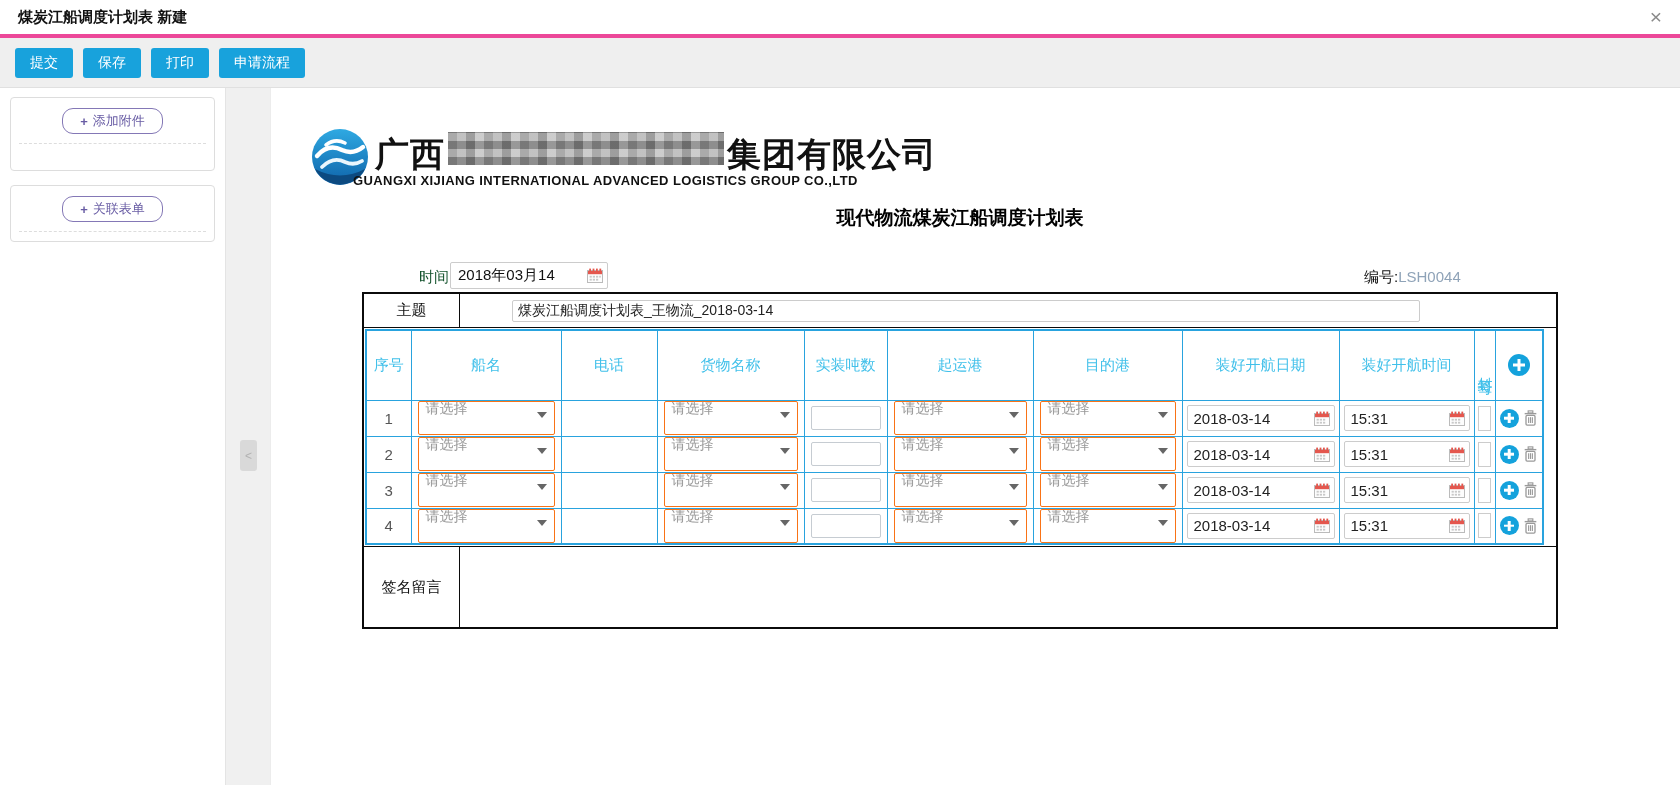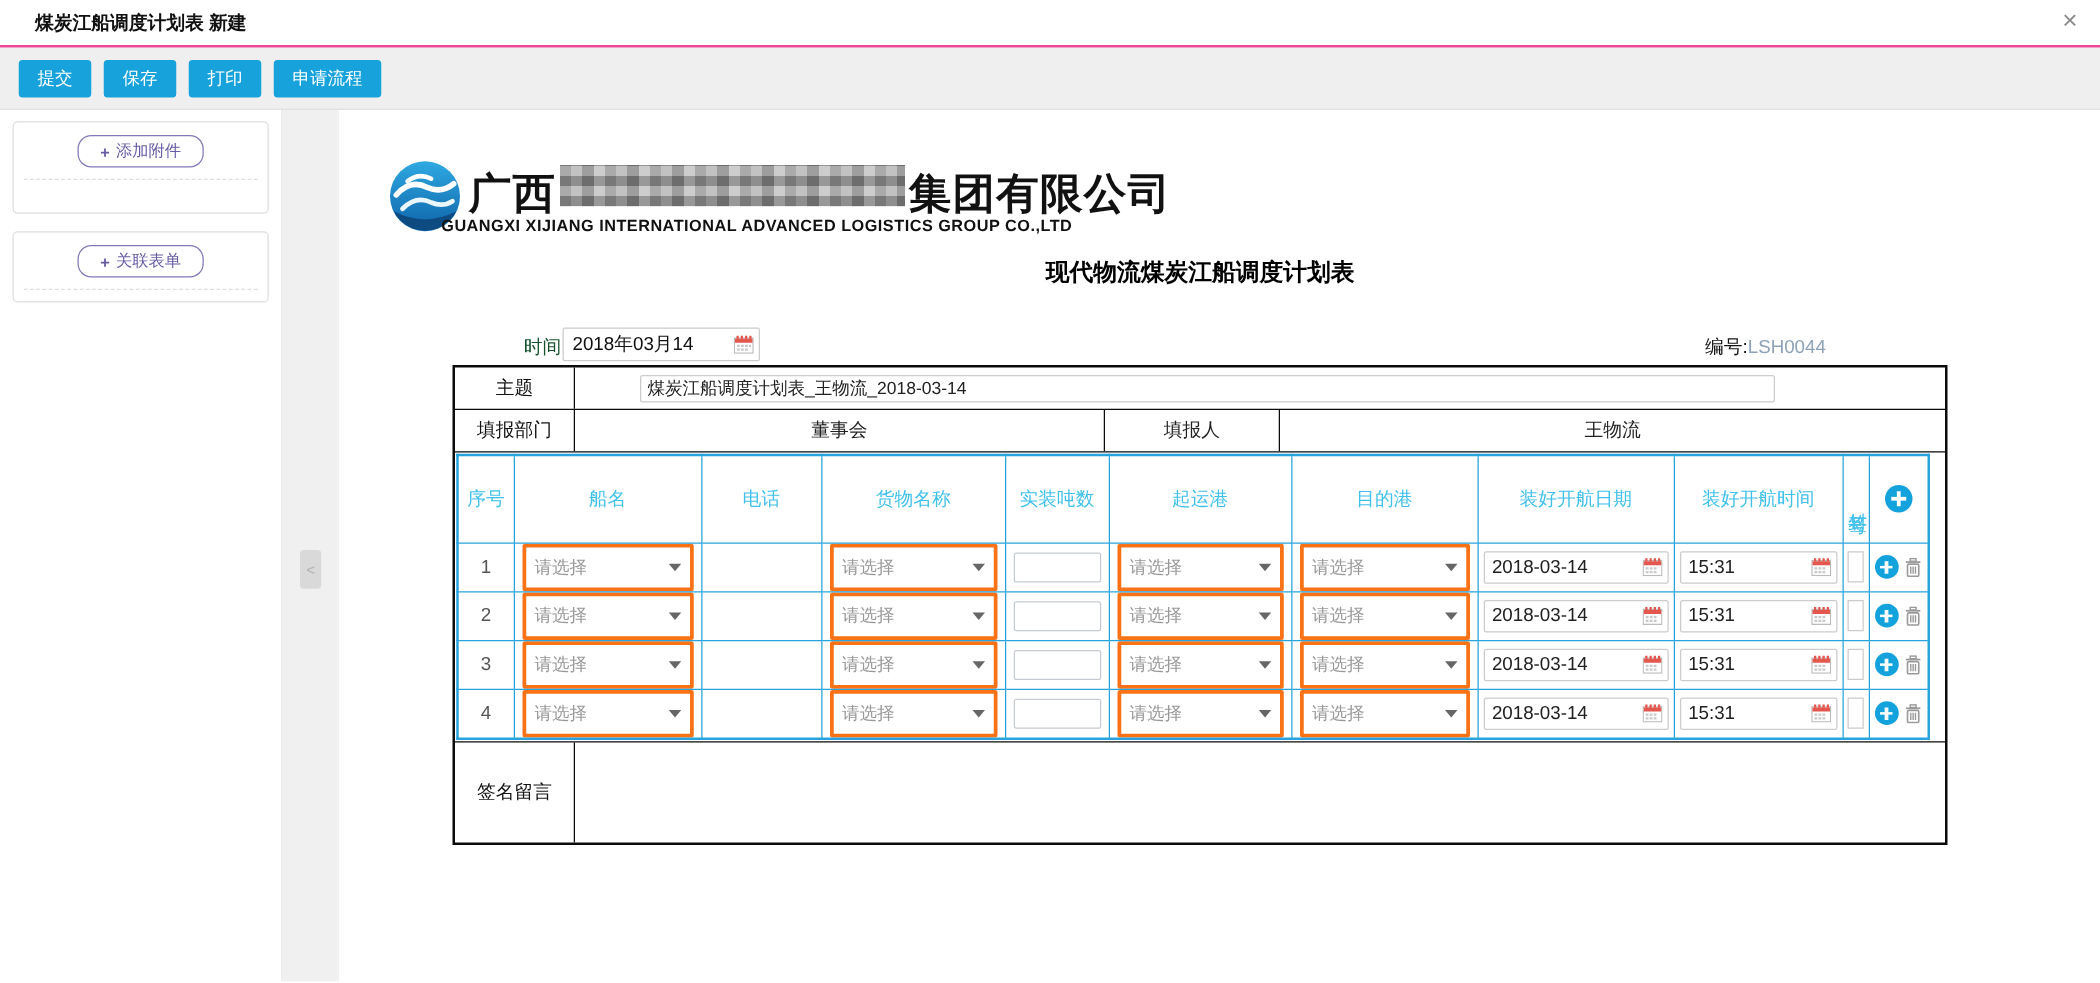--- a/index.html
+++ b/index.html
@@ -1,21 +1,21 @@
 <!DOCTYPE html>
 <html><head>
 <meta charset="utf-8">
 <style>
   * { box-sizing: border-box; margin: 0; padding: 0; }
   html,body { width:1680px; height:786px; background:#fff; overflow:hidden;
     font-family:"Liberation Sans","DejaVu Sans",sans-serif; color:#1a1a1a; }
 
   
-  .titlebar { height:38px; background:#fff; border-bottom:2px solid #ec4899;
-    display:flex; align-items:center; padding:0 28px; position:relative; }
+  .titlebar { height:38px; background:#fff; border-bottom:4px solid #ec4899;
+    display:flex; align-items:center; padding:0 18px; position:relative; }
   .titlebar .title { font-size:15px; font-weight:bold; color:#111; }
   .close { position:absolute; right:18px; top:6px; font-size:21px; color:#8a8a8a;
     cursor:pointer; line-height:1; }
 
   
   .toolbar { height:50px; background:#efefef; border-bottom:1px solid #e0e0e0;
     display:flex; align-items:center; gap:10px; padding-left:15px; }
   .tbtn { background:#18a2dc; color:#fff; border:none; border-radius:3px;
     font-size:14px; padding:6px 15px; cursor:pointer;
     font-family:"Liberation Sans","DejaVu Sans",sans-serif; }
@@ -86,22 +86,22 @@
     border:2px solid #29a3de; background:#fff; }
   table.grid th, table.grid td { border:1px solid #29a3de; }
   table.grid th { height:70px; font-weight:normal; font-size:15px; color:#41c0ea;
     text-align:center; }
   table.grid td { height:36px; vertical-align:middle; }
   th.seal-th { font-size:13px; }
   .vertical-text { writing-mode:vertical-rl; text-orientation:upright;
     letter-spacing:2px; display:inline-block; }
   td.seq-cell { text-align:center; font-size:15px; color:#555; }
 
-  .select { height:25px; margin:0 6px; border:3px solid #f97316; border-radius:2px;
-    background:#fff; display:flex; align-items:center; padding:16px 7px; cursor:pointer; }
+  .select { height:25px; margin:0 6px; border:1px solid #f97316; border-radius:2px;
+    background:#fff; display:flex; align-items:flex-end; padding:16px 7px; cursor:pointer; }
   .select .ph { flex:1; font-size:14px; color:#999; text-align:left; }
   .sel-arrow { width:0; height:0; border-left:5px solid transparent;
     border-right:5px solid transparent; border-top:6px solid #666; }
 
   .num-input { width:70px; height:24px; margin:0 auto; border:1px solid #c6ccd2;
     border-radius:2px; background:#fff; }
   .dt-box { height:26px; margin:0 4px; border:1px solid #ccc; border-radius:2px;
     background:#fff; display:flex; align-items:center; padding:0 4px 0 6px;
     font-size:15px; color:#222;gap:32px; }
   .dt-box .val { flex:1; text-align:left; }
@@ -210,26 +210,20 @@
 
     <div class="otable">
 
       <div class="orow subject-row">
         <div class="olabel">主题</div>
         <div class="subject-cell">
           <input class="subject-input" value="煤炭江船调度计划表_王物流_2018-03-14" style="">
         </div>
       </div>
 
-      <div class="orow dept-row">
-        <div class="olabel">填报部门</div>
-        <div class="ocell dept-value">董事会</div>
-        <div class="ocell reporter-label">填报人</div>
-        <div class="ocell reporter-value">王物流</div>
-      </div>
 
       <div class="orow">
         <div class="inner-area">
           <table class="grid">
             <colgroup>
               <col style="width:45px">
                 <col style="width:150px">
                 <col style="width:96px">
                 <col style="width:147px">
               <col style="width:83px">

